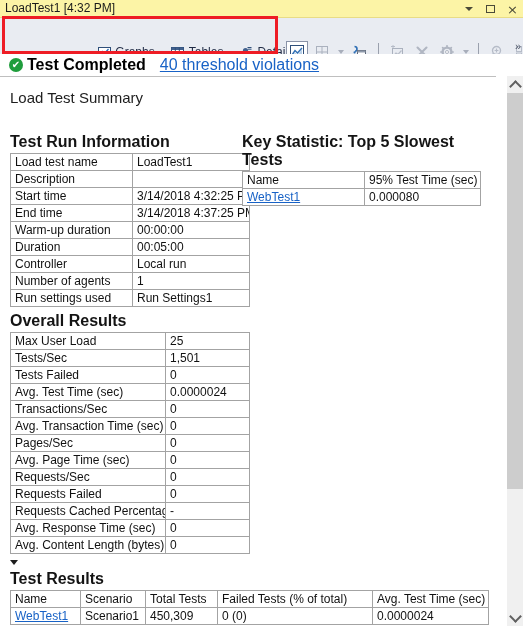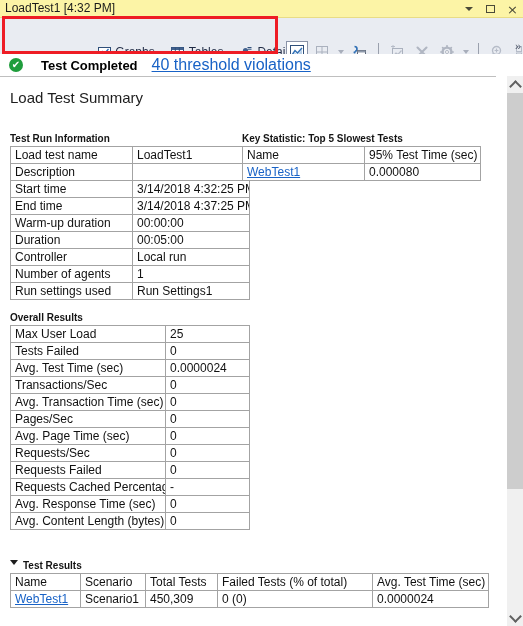--- a/index.html
+++ b/index.html
@@ -184,23 +184,23 @@
     width: 14px; height: 14px;
     border-radius: 50%;
     background: #1f9d3c;
     color: #ffffff;
     font-size: 10px;
     line-height: 14px;
     text-align: center;
     font-family: "DejaVu Sans", sans-serif;
   }
   .status-text {
-    margin-left: 18px;
+    margin-left: 4px;
     font-weight: bold;
-    font-size: 13px;
+    font-size: 16px;
     color: #000000;
   }
   .status-link {
     margin-left: 14px;
     font-size: 16px;
     color: #1862c6;
     text-decoration: underline;
   }
 
   
@@ -213,21 +213,21 @@
     box-sizing: border-box;
     overflow: hidden;
   }
   .page-title {
     margin: 12px 0 0 10px;
     font-size: 15px;
     font-weight: normal;
     color: #1d1d1d;
   }
   .sec-title {
-    font-size: 10px;
+    font-size: 16px;
     font-weight: bold;
     color: #141414;
     margin-bottom: 2px;
   }
 
   
   table.grid {
     border-collapse: collapse;
     table-layout: fixed;
   }
@@ -252,20 +252,21 @@
   .blk-runinfo { position: absolute; left: 10px; top: 56px; }
   .blk-keystat { position: absolute; left: 242px; top: 56px; }
   .blk-overall { position: absolute; left: 10px; top: 235px; }
   .blk-results { position: absolute; left: 10px; top: 483px; }
 
   .sec-head-collapse {
     display: flex;
     align-items: flex-start;
     gap: 5px;
     margin-bottom: 2px;
+    flex-direction: column;
   }
   .tri-dn {
     width: 0; height: 0;
     border-left: 4px solid transparent;
     border-right: 4px solid transparent;
     border-top: 5px solid #1d1d1d;
   }
 
   
   .vscroll {
@@ -545,20 +546,24 @@
         <colgroup>
             <col style="width:155px">
             <col style="width:84px">
           </colgroup>
         <tbody>
             <tr>
               <td>Max User Load</td>
               <td>25</td>
             </tr>
             <tr>
+              <td>Tests/Sec</td>
+              <td>1,501</td>
+            </tr>
+            <tr>
               <td>Tests Failed</td>
               <td>0</td>
             </tr>
             <tr>
               <td>Avg. Test Time (sec)</td>
               <td>0.0000024</td>
             </tr>
             <tr>
               <td>Transactions/Sec</td>
               <td>0</td>

